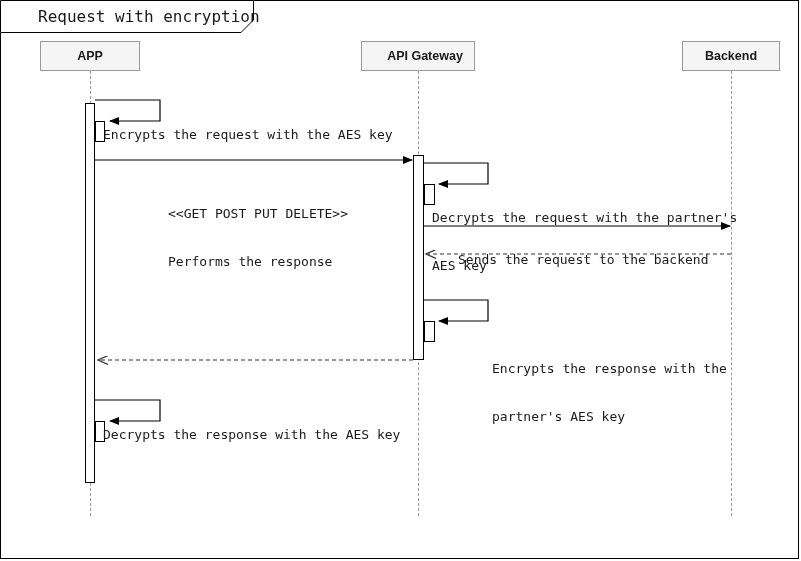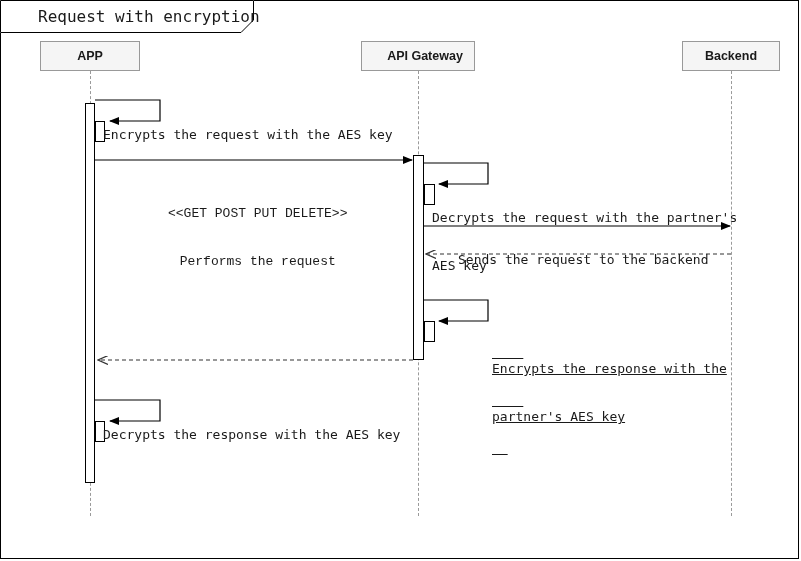--- a/index.html
+++ b/index.html
@@ -83,22 +83,21 @@
   
   .msg-label {
     position: absolute;
     font-size: 13px;
     line-height: 16px;
     color: #1a1a1a;
     white-space: pre;
     margin-top: 44px;
   }
   .msg-label.center {
-    text-align: center;
-    font-family: Liberation Mono, monospace;
+    text-align: left;
   }
   
   #overlay {
     position: absolute;
     left: 0;
     top: 0;
     width: 801px;
     height: 561px;
     pointer-events: none;
   }
@@ -179,30 +178,30 @@
 
     <g>
       <path d="M 95 400 L 160 400 L 160 421 L 110 421" fill="none" stroke="#000000" stroke-width="1.2" marker-end="url(#solid-arrow)"></path>
     </g>
   </svg>
 
   <div class="msg-label" style="left:103px; top:83px;">Encrypts the request with the AES key</div>
 
   <div class="msg-label center" style="left:168px; top:130px;">
     <div>&lt;&lt;GET POST PUT DELETE&gt;&gt;</div>
-    <div>Performs the request</div>
+    <div>Performs the response</div>
   </div>
 
   <div class="msg-label" style="left:432px; top:134px;">
     <div>Decrypts the request with the partner's</div>
     <div>AES key</div>
   </div>
 
   <div class="msg-label" style="left:458px; top:208px;">Sends the request to the backend</div>
 
-  <div class="msg-label" style="left:492px; top:285px;text-decoration:underline;">
+  <div class="msg-label" style="left:492px; top:285px;">
     <div>Encrypts the response with the</div>
     <div>partner's AES key</div>
   </div>
 
   <div class="msg-label" style="left:103px; top:383px;">Decrypts the response with the AES key</div>
 
 </div>
 
 </body></html>

